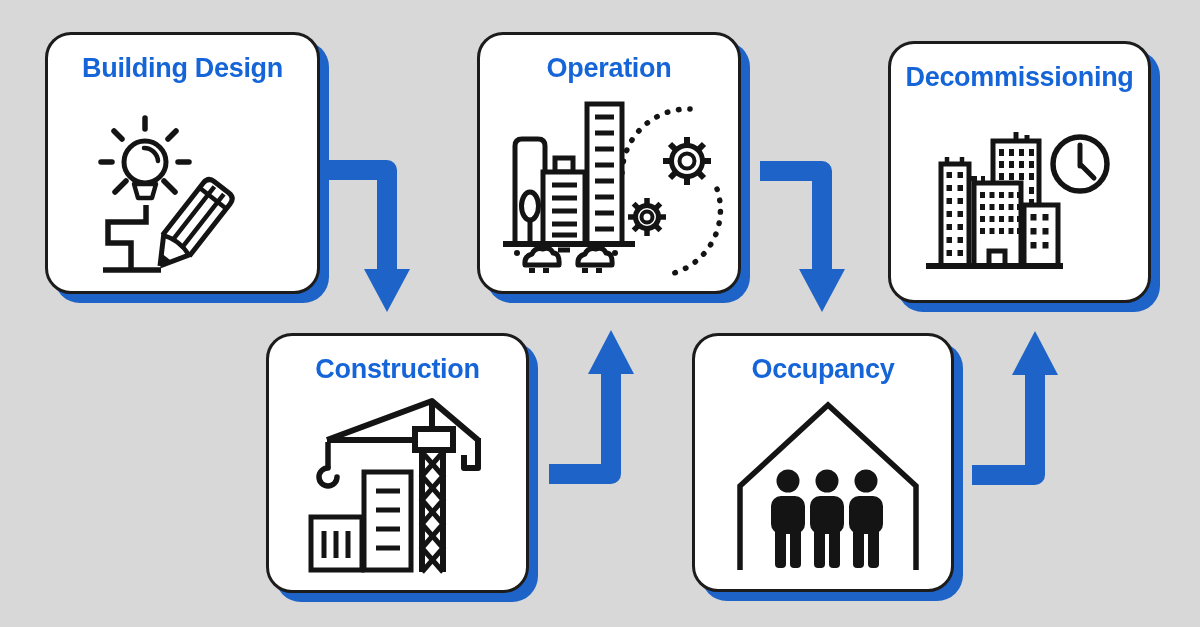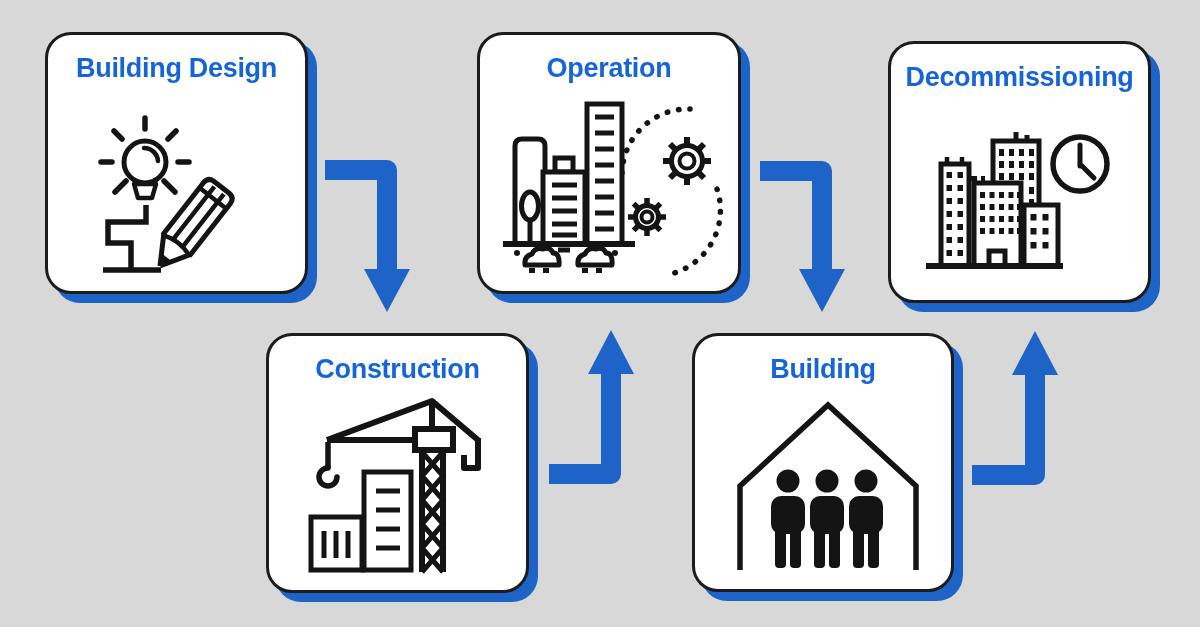--- a/index.html
+++ b/index.html
@@ -29,21 +29,21 @@
     position:absolute;left:-10px;top:-6px;
     width:280px;height:280px;
   }
   .stage-icon *{vector-effect:none;}
   .ink-stroke{stroke:var(--icon-ink,#141414);fill:none;}
   .ink-fill{fill:var(--icon-ink,#141414);stroke:none;}
   .white-fill{fill:var(--box-fill,#ffffff);}
   .arrow-stroke{stroke:var(--accent-arrow,#1e64c8);fill:none;stroke-width:20;stroke-linejoin:round;}
   .arrow-head{fill:var(--accent-arrow,#1e64c8);}
   
-  .box-1{left:45px;top:32px;width:257px;height:256px;}
+  .box-1{left:45px;top:32px;width:257px;height:256px;padding-left:12px;}
   .box-2{left:266px;top:333px;width:257px;height:254px;}
   .box-3{left:477px;top:32px;width:258px;height:256px;border-radius:26px;}
   .box-4{left:692px;top:333px;width:256px;height:253px;}
   .box-5{left:888px;top:41px;width:257px;height:256px;}
 </style>
 </head>
 <body>
 
 <div class="canvas">
 
@@ -185,21 +185,21 @@
           <path d="M168.9,179.9 L163.6,174.6"></path>
             <path d="M185.1,179.9 L190.4,174.6"></path>
         </g>
         <circle class="ink-stroke white-fill" cx="177" cy="188" r="11.5" stroke-width="5"></circle>
         <circle class="ink-stroke" cx="177" cy="188" r="5.5" stroke-width="4"></circle>
       </g>
     </svg>
   </div>
 
   <div class="stage-box box-4">
-    <div class="stage-title">Building</div>
+    <div class="stage-title">Occupancy</div>
     <svg class="stage-icon" viewBox="0 0 280 280">
       <path class="ink-stroke" d="M55,240 V156 L143,75 L231,156 V240" stroke-width="5.5" stroke-linejoin="miter"></path>
       <g>
         <g>
           <circle class="ink-fill" cx="103" cy="151" r="11.5"></circle>
           <rect class="ink-fill" x="86" y="166" width="34" height="38" rx="10"></rect>
           <rect class="ink-fill" x="90" y="192" width="11" height="46" rx="4"></rect>
           <rect class="ink-fill" x="105" y="192" width="11" height="46" rx="4"></rect>
         </g>
         <g>

